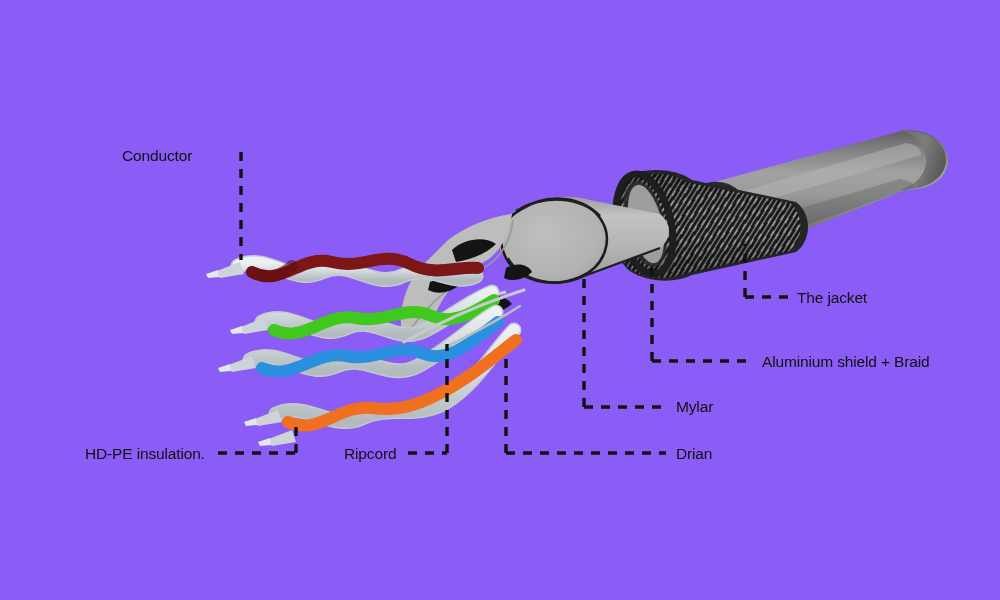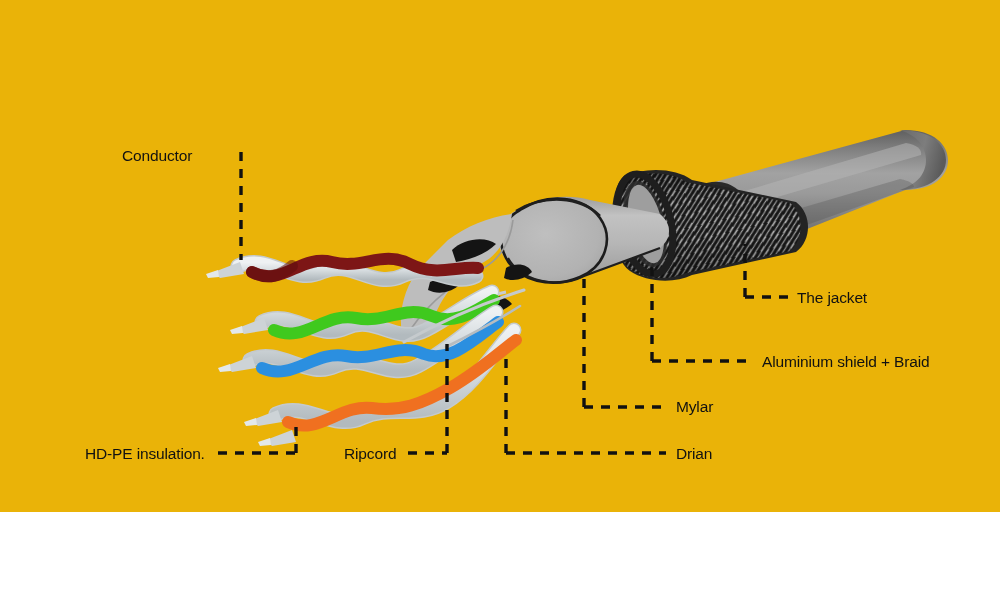--- a/index.html
+++ b/index.html
@@ -3,22 +3,22 @@
 <meta charset="utf-8">
 <style>
   html, body {
     margin: 0;
     padding: 0;
     background: #ffffff;
   }
   #stage {
     position: relative;
     width: 1000px;
-    height: 512px;
-    background: #eab308;
+    height: 600px;
+    background: #8b5cf6;
     overflow: hidden;
     font-family: "Liberation Sans", "DejaVu Sans", sans-serif;
   }
   #diagram-svg {
     position: absolute;
     left: 0;
     top: 0;
     width: 1000px;
     height: 600px;
   }

